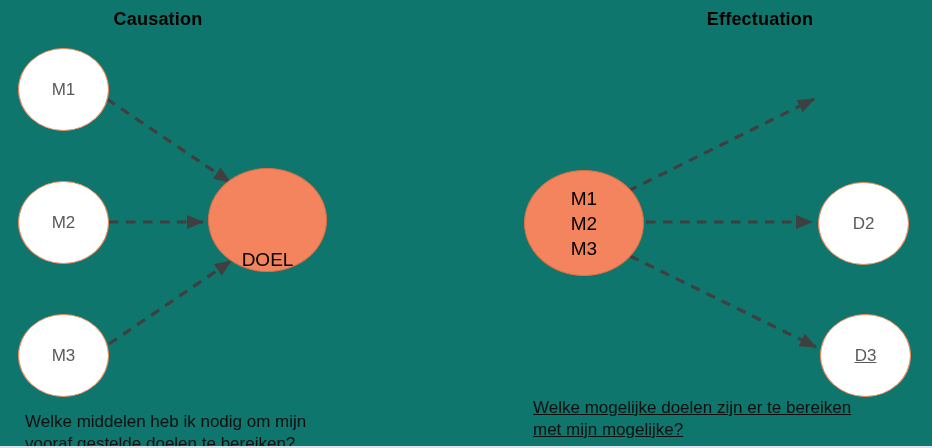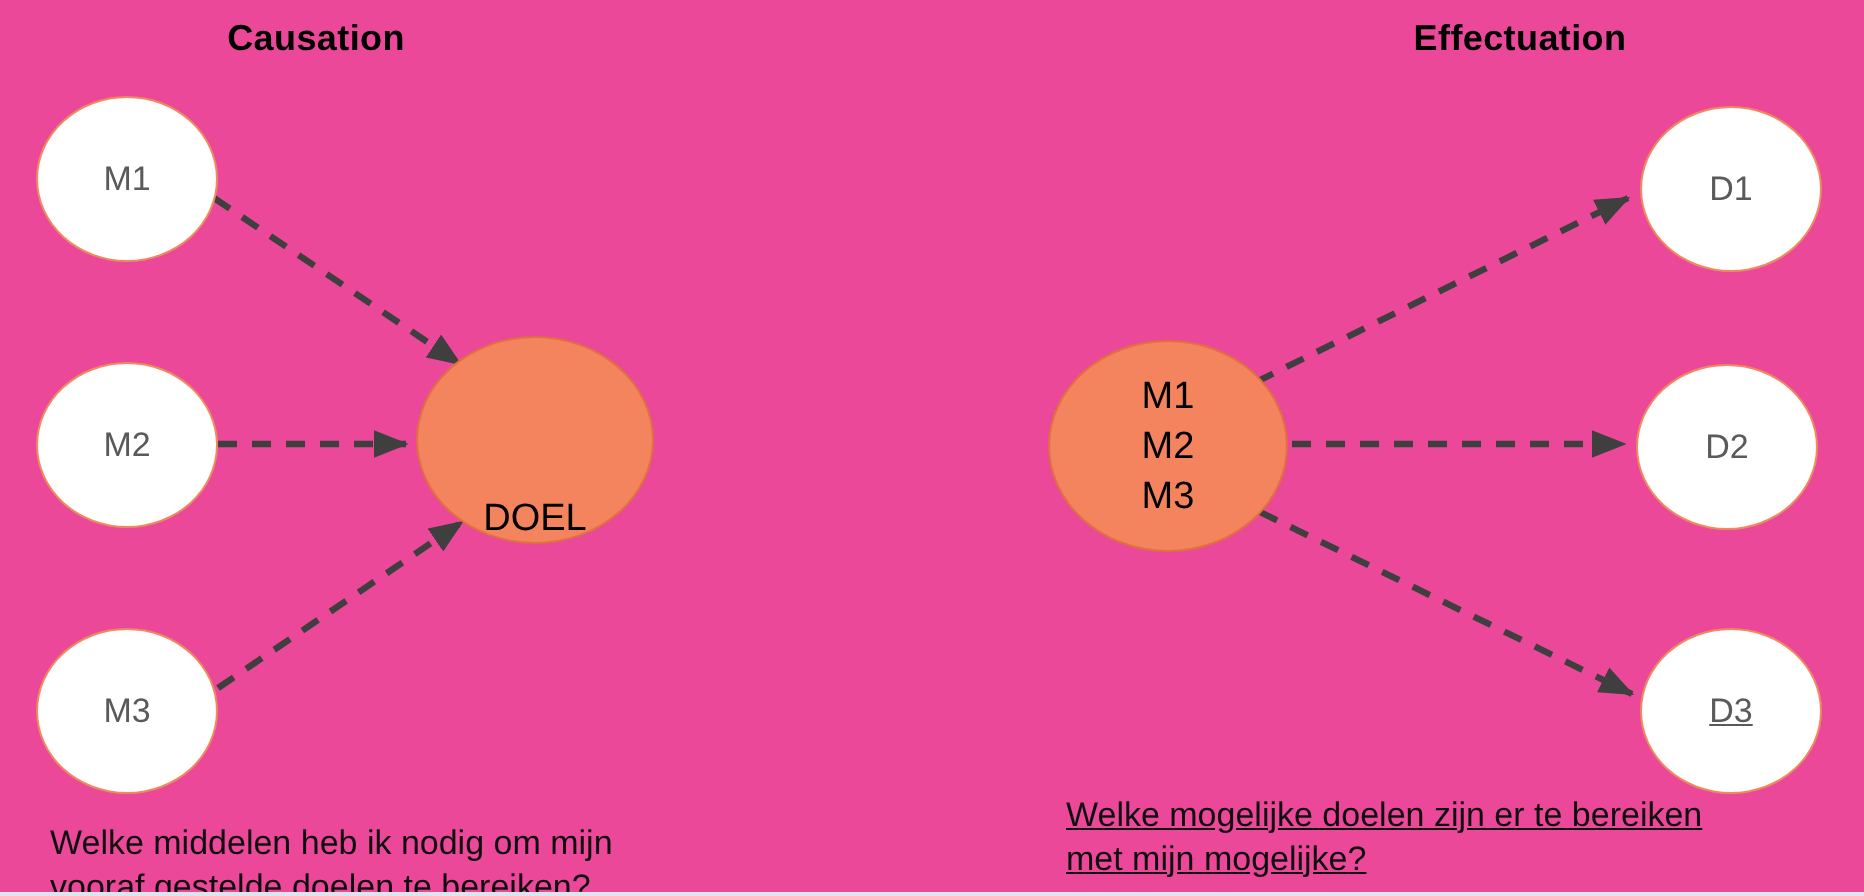--- a/index.html
+++ b/index.html
@@ -1,20 +1,20 @@
 <!DOCTYPE html>
 <html><head>
 <meta charset="utf-8">
 <style>
   html, body { margin: 0; padding: 0; background: #ffffff; }
   .canvas {
     position: relative;
     width: 932px;
     height: 448px;
-    background: #ec4899;
+    background: #0f766e;
     overflow: hidden;
     font-family: "Liberation Sans", sans-serif;
   }
   .arrows {
     position: absolute;
     left: 0; top: 0;
     width: 932px; height: 448px;
     pointer-events: none;
   }
   .col-title {
@@ -125,23 +125,20 @@
   </div>
 
   <div class="node big means-pool">
     <span>
       <span class="line">M1</span>
       <span class="line">M2</span>
       <span class="line">M3</span>
     </span>
   </div>
 
-  <div class="node small d1">
-    <span>D1</span>
-  </div>
   <div class="node small d2">
     <span>D2</span>
   </div>
   <div class="node small d3">
     <span>D3</span>
   </div>
 
   <div class="caption caption-left">
     <span class="cap-line">Welke middelen heb ik nodig om mijn</span>
     <span class="cap-line">vooraf gestelde doelen te bereiken?</span>

